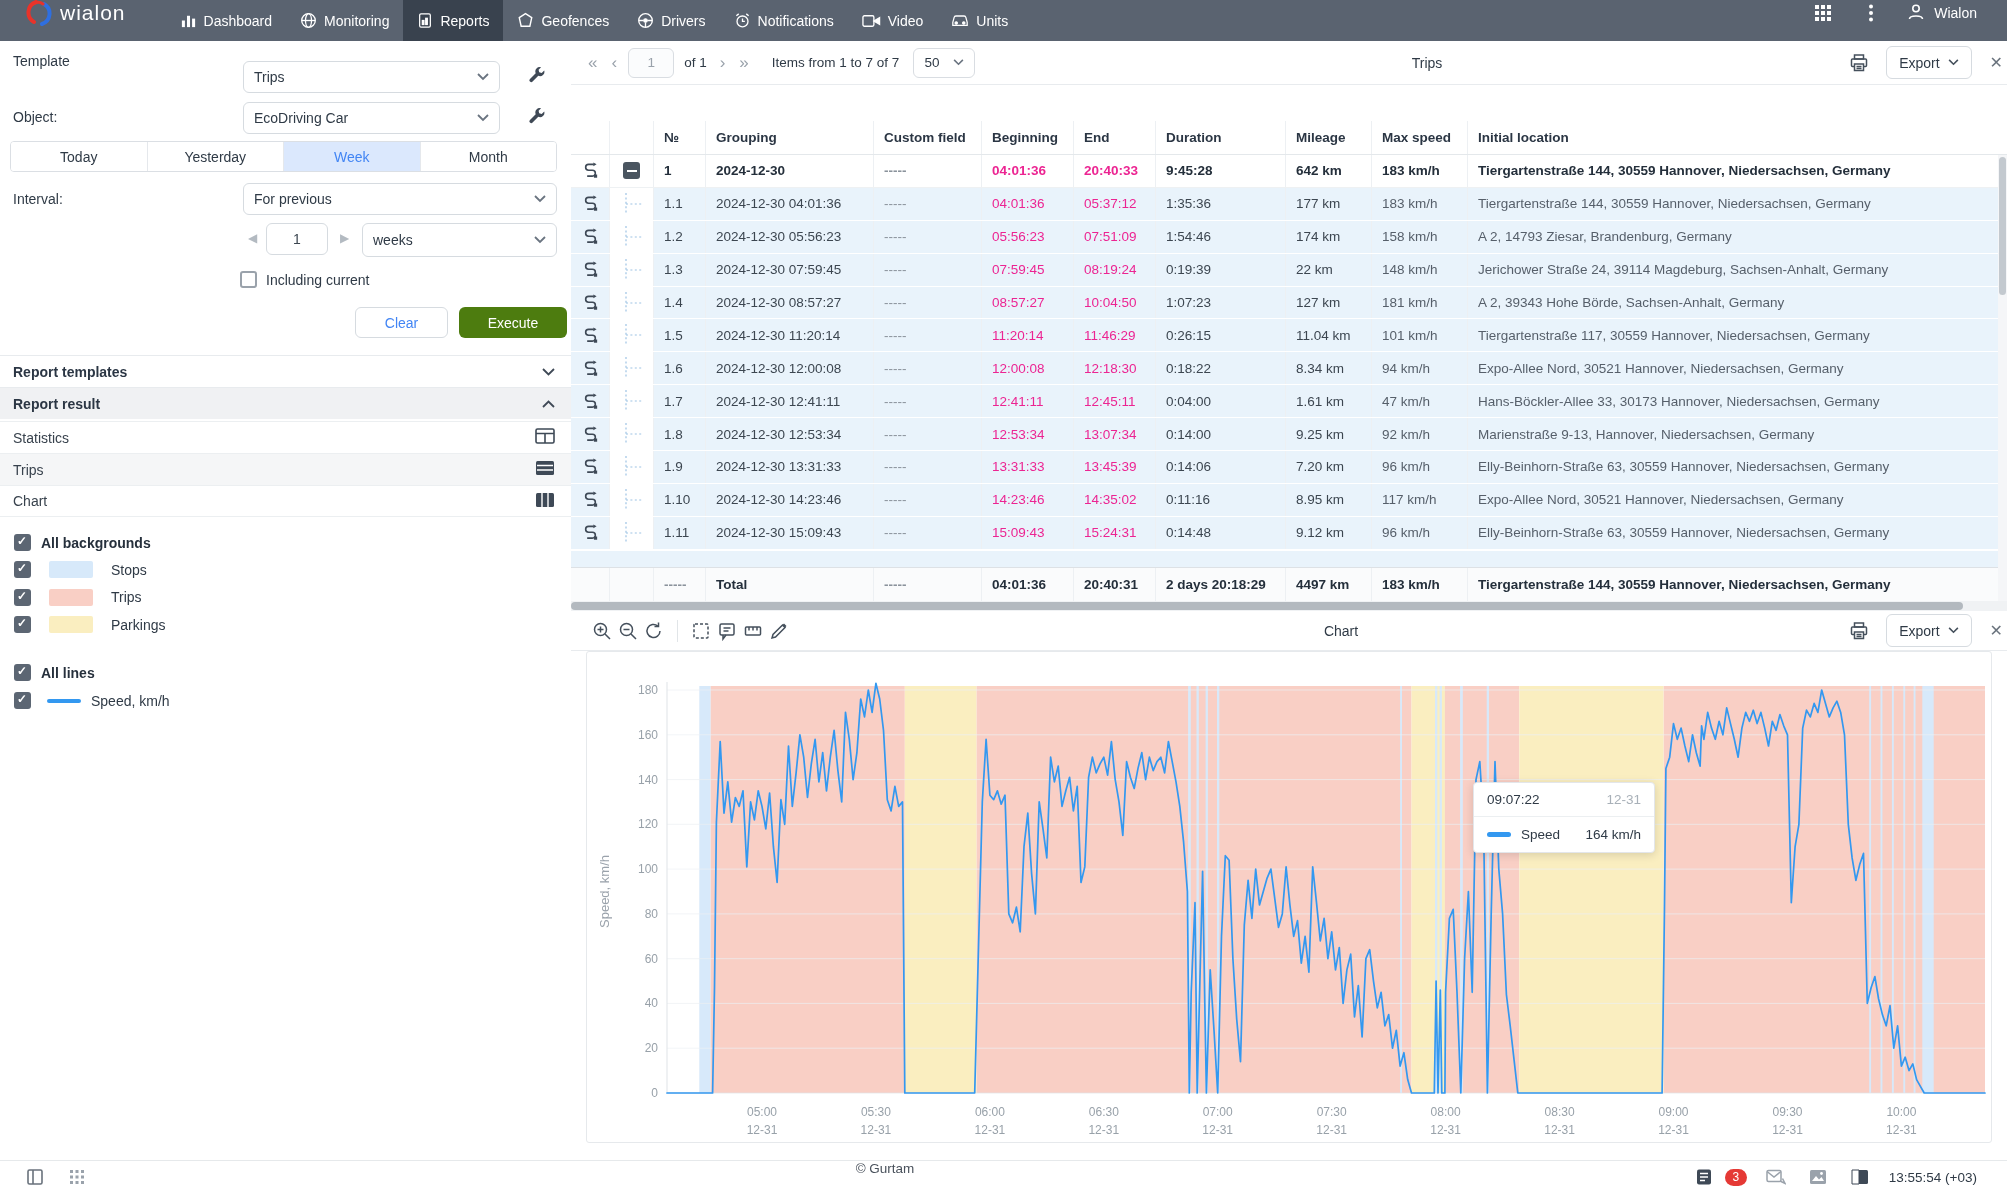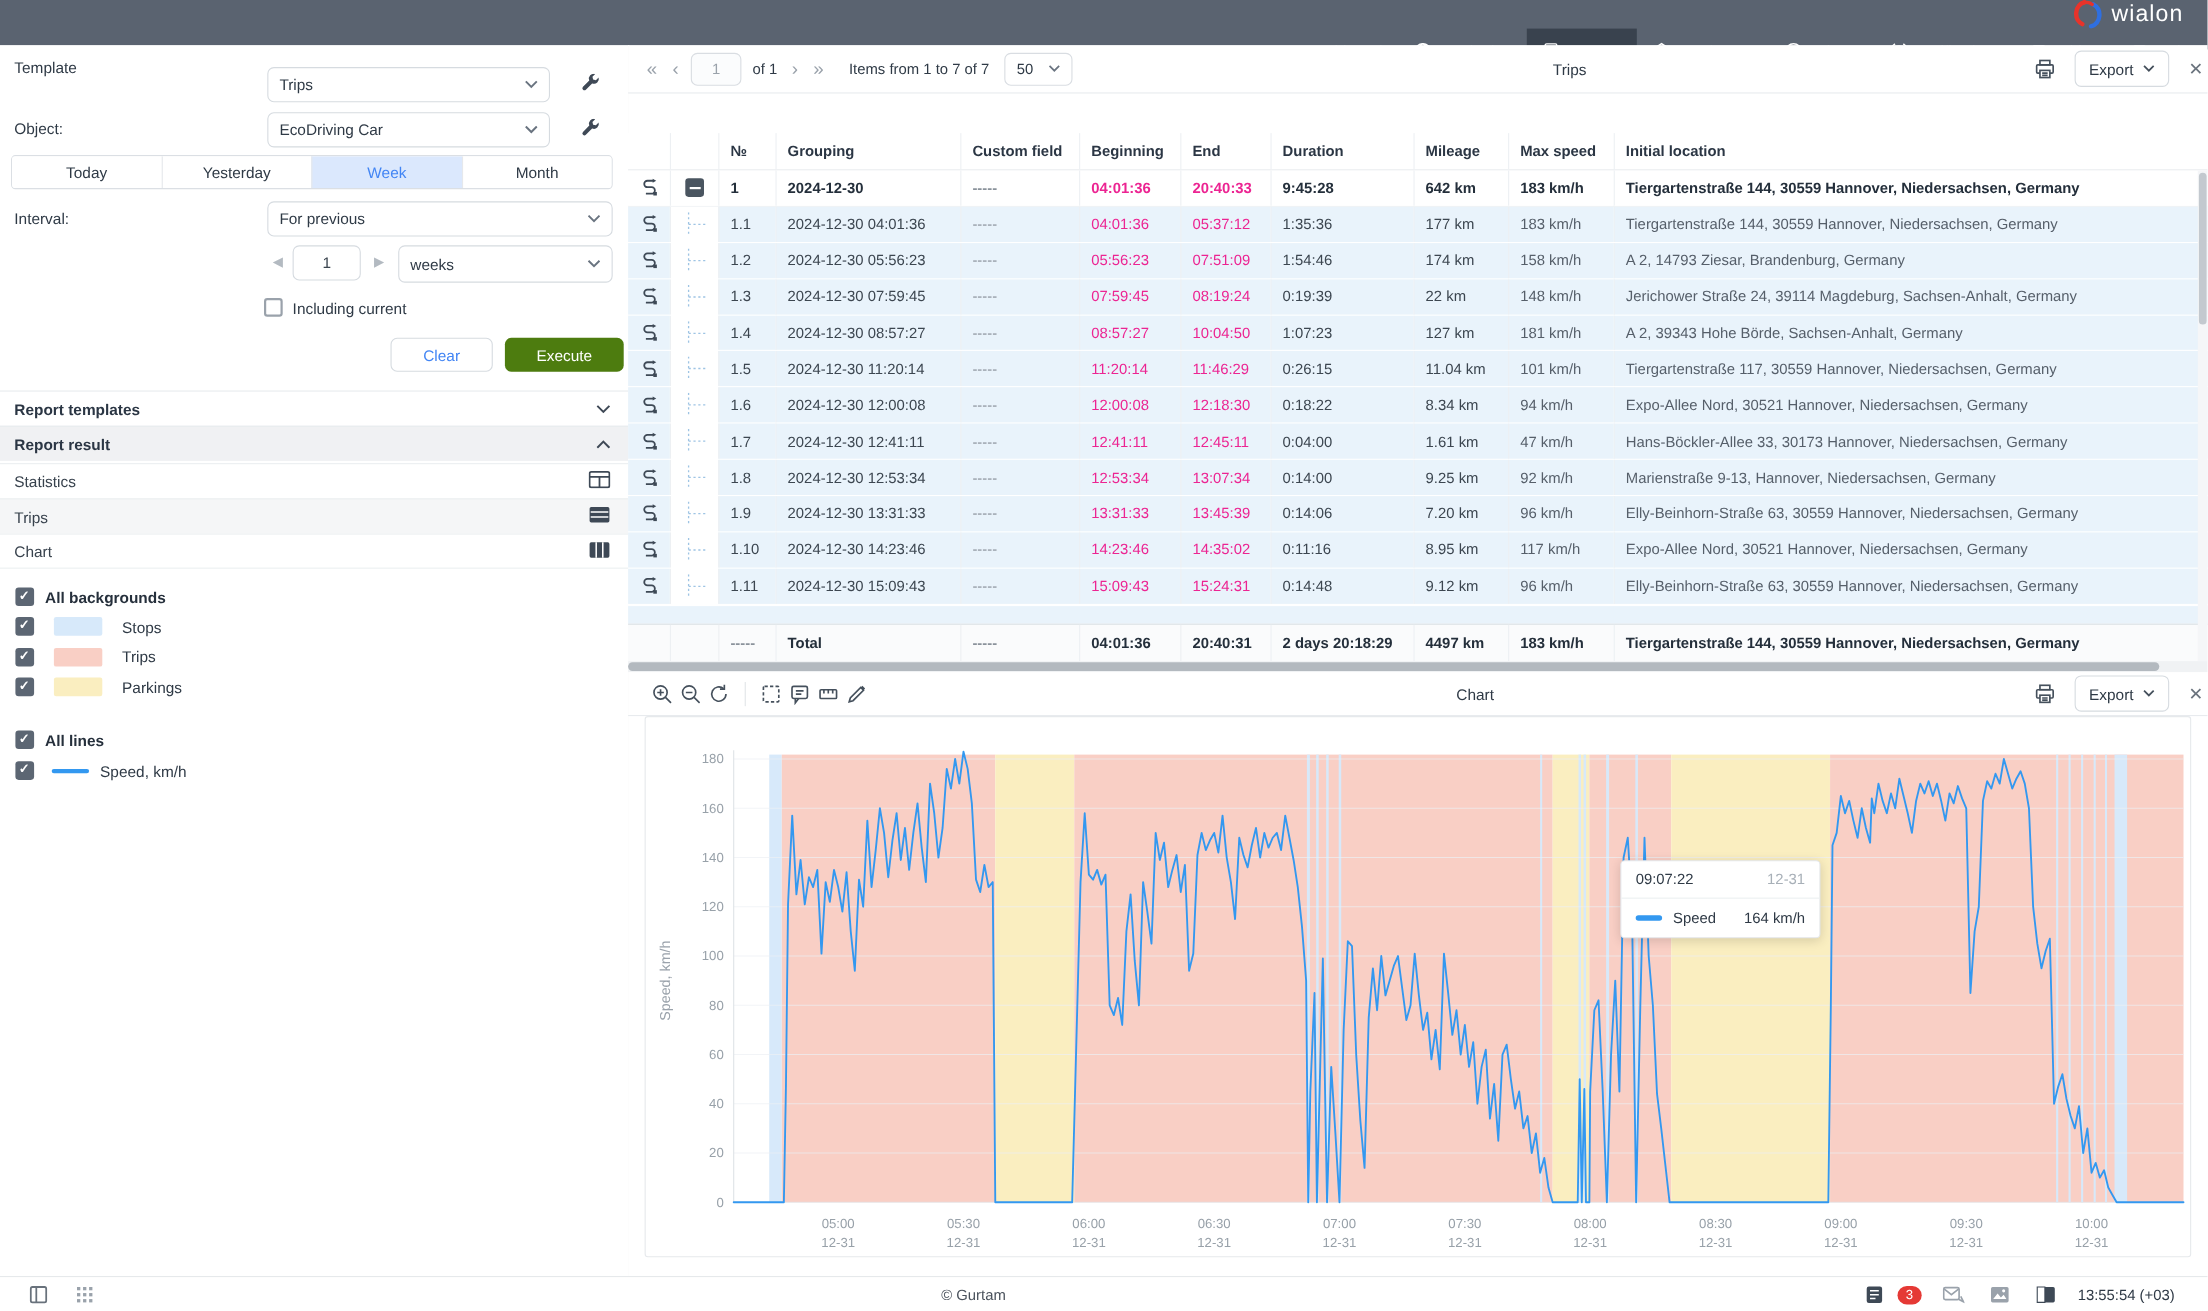--- a/index.html
+++ b/index.html
@@ -1,20 +1,20 @@
 <!DOCTYPE html>
 <html><head>
 <meta charset="utf-8">
 <style>
   html,body{margin:0;padding:0;}
   body{width:2007px;height:1192px;overflow:hidden;font-family:"Liberation Sans",sans-serif;background:#fff;color:#2f3a46;position:relative;}
   .app{position:absolute;inset:0;}
 
   
-  .nav{position:absolute;left:0;top:0;width:2007px;height:45px;background:#5a6370;display:flex;align-items:flex-end;flex-direction:column;}
+  .nav{position:absolute;left:0;top:0;width:2007px;height:45px;background:#5a6370;display:flex;align-items:flex-start;}
   .logo{display:flex;align-items:center;gap:8px;padding:0 22px 0 26px;}
   .logo-mark{width:26px;height:26px;position:relative;}
   .logo-text{color:#fff;font-size:21px;letter-spacing:1px;font-weight:400;}
   #nav-items{display:flex;height:41px;margin-left:18px;}
   .nav-item{display:flex;align-items:center;gap:7px;padding:0 14px;height:41px;color:#fff;font-size:14px;cursor:pointer;}
   .nav-item.active{background:#39424e;}
   .nav-ico{display:flex;align-items:center;}
   .nav-right{margin-left:auto;display:flex;align-items:center;gap:22px;padding-right:30px;color:#fff;}
   .nav-user{display:flex;align-items:center;gap:8px;font-size:14px;}
 
@@ -104,21 +104,21 @@
   .ax{font-size:12px;fill:#98a1a9;font-family:"Liberation Sans",sans-serif;}
   .axl{font-size:13px;fill:#9aa2ab;font-family:"Liberation Sans",sans-serif;}
   .ctip{position:absolute;left:886px;top:130px;width:180px;background:#fff;border:1px solid #e3e6ea;border-radius:4px;box-shadow:0 2px 10px rgba(0,0,0,0.14);font-size:13.5px;z-index:5;}
   .ctip-r1{display:flex;justify-content:space-between;padding:9px 13px;border-bottom:1px solid #eceff1;color:#2f3a46;}
   .ctip-date{color:#a8b0b8;}
   .ctip-r2{display:flex;align-items:center;gap:10px;padding:10px 13px;color:#2f3a46;}
   .ctip-val{margin-left:auto;}
   .dash-swatch{width:24px;height:5px;border-radius:2.5px;}
 
   
-  .footer{position:absolute;left:0;top:1160px;width:2007px;height:32px;background:#fff;border-top:1px solid #e6e9eb;display:flex;align-items:center;}
+  .footer{position:absolute;left:0;top:1160px;width:2007px;height:32px;background:#fff;border-top:1px solid #e6e9eb;display:flex;}
   .f-left{display:flex;align-items:center;gap:16px;padding-left:22px;}
   .f-center{position:absolute;left:820px;width:130px;text-align:center;color:#4a525c;font-size:13.5px;}
   .f-right{margin-left:auto;display:flex;align-items:center;gap:16px;padding-right:30px;}
   .badge{background:#e53935;color:#fff;border-radius:9px;min-width:22px;height:17px;display:flex;align-items:center;justify-content:center;font-size:12px;margin-left:-8px;}
   .f-time{color:#2f3a46;font-size:13.5px;margin-left:0;}
   .minusbox{width:17px;height:17px;border-radius:3px;background:#4a5560;position:relative;cursor:pointer;}
   .minusbox::after{content:"";position:absolute;left:3.5px;top:7.5px;width:10px;height:2px;background:#fff;}
 </style>
 </head>
 <body>

